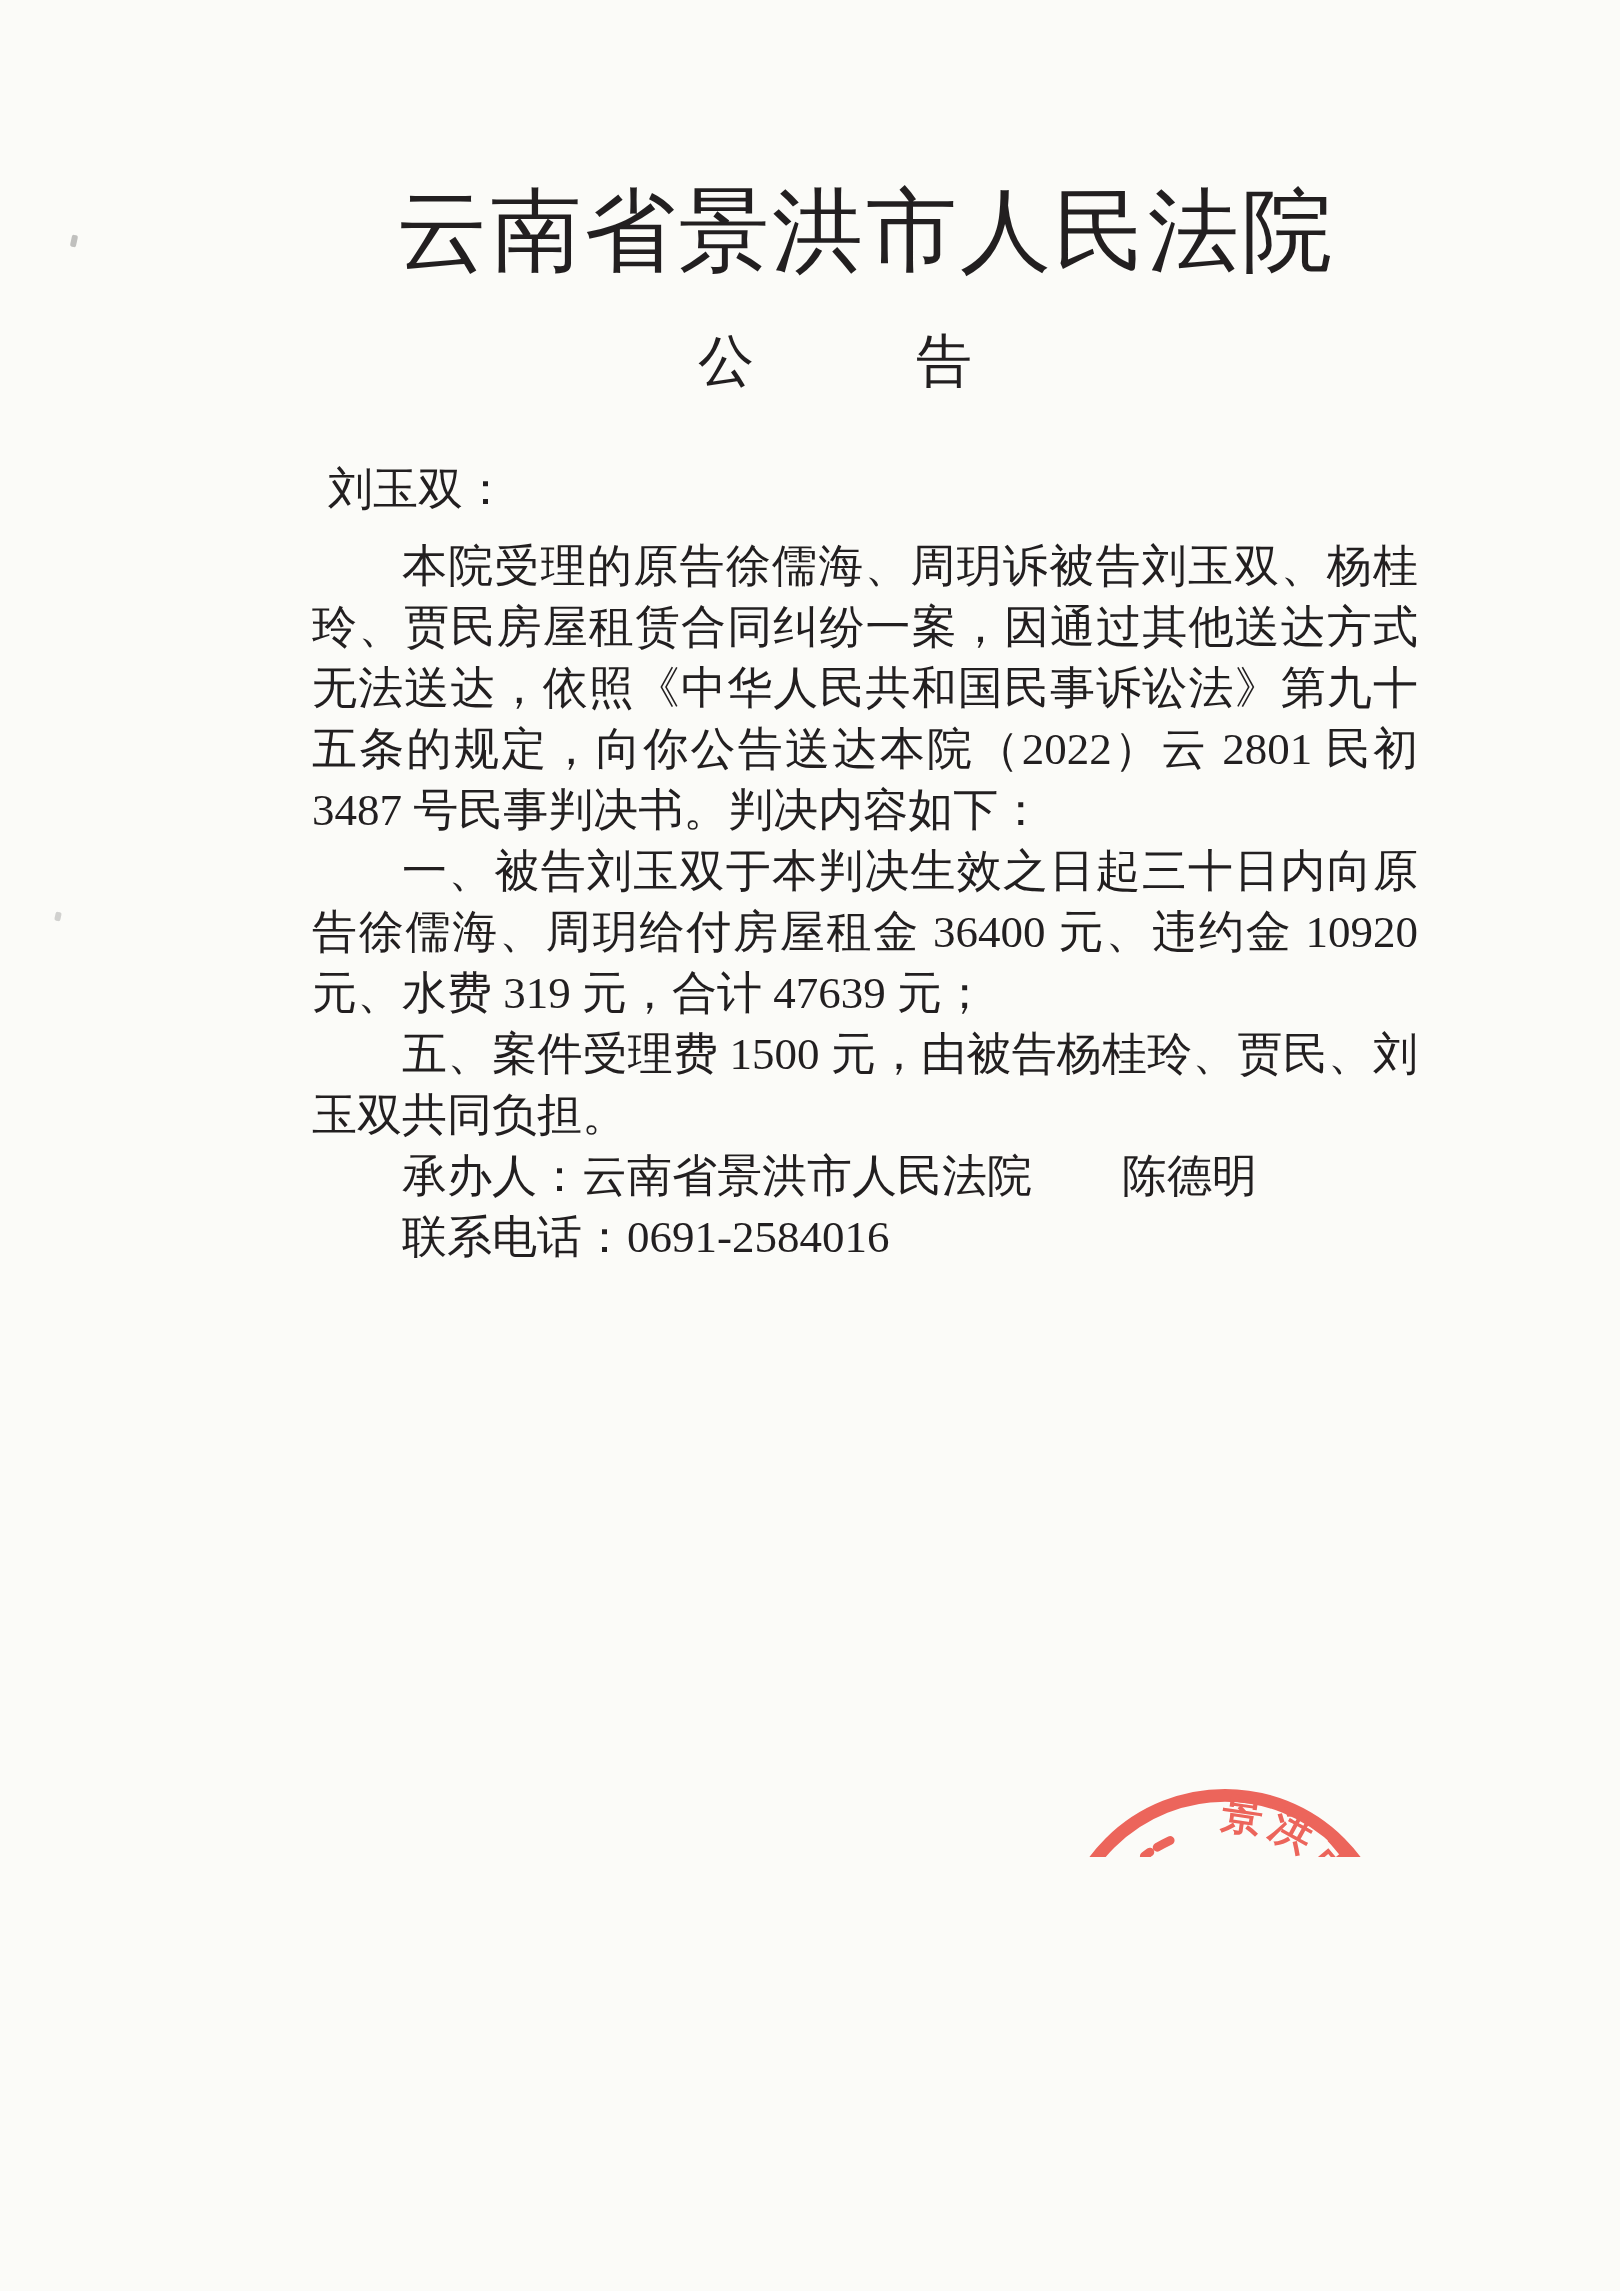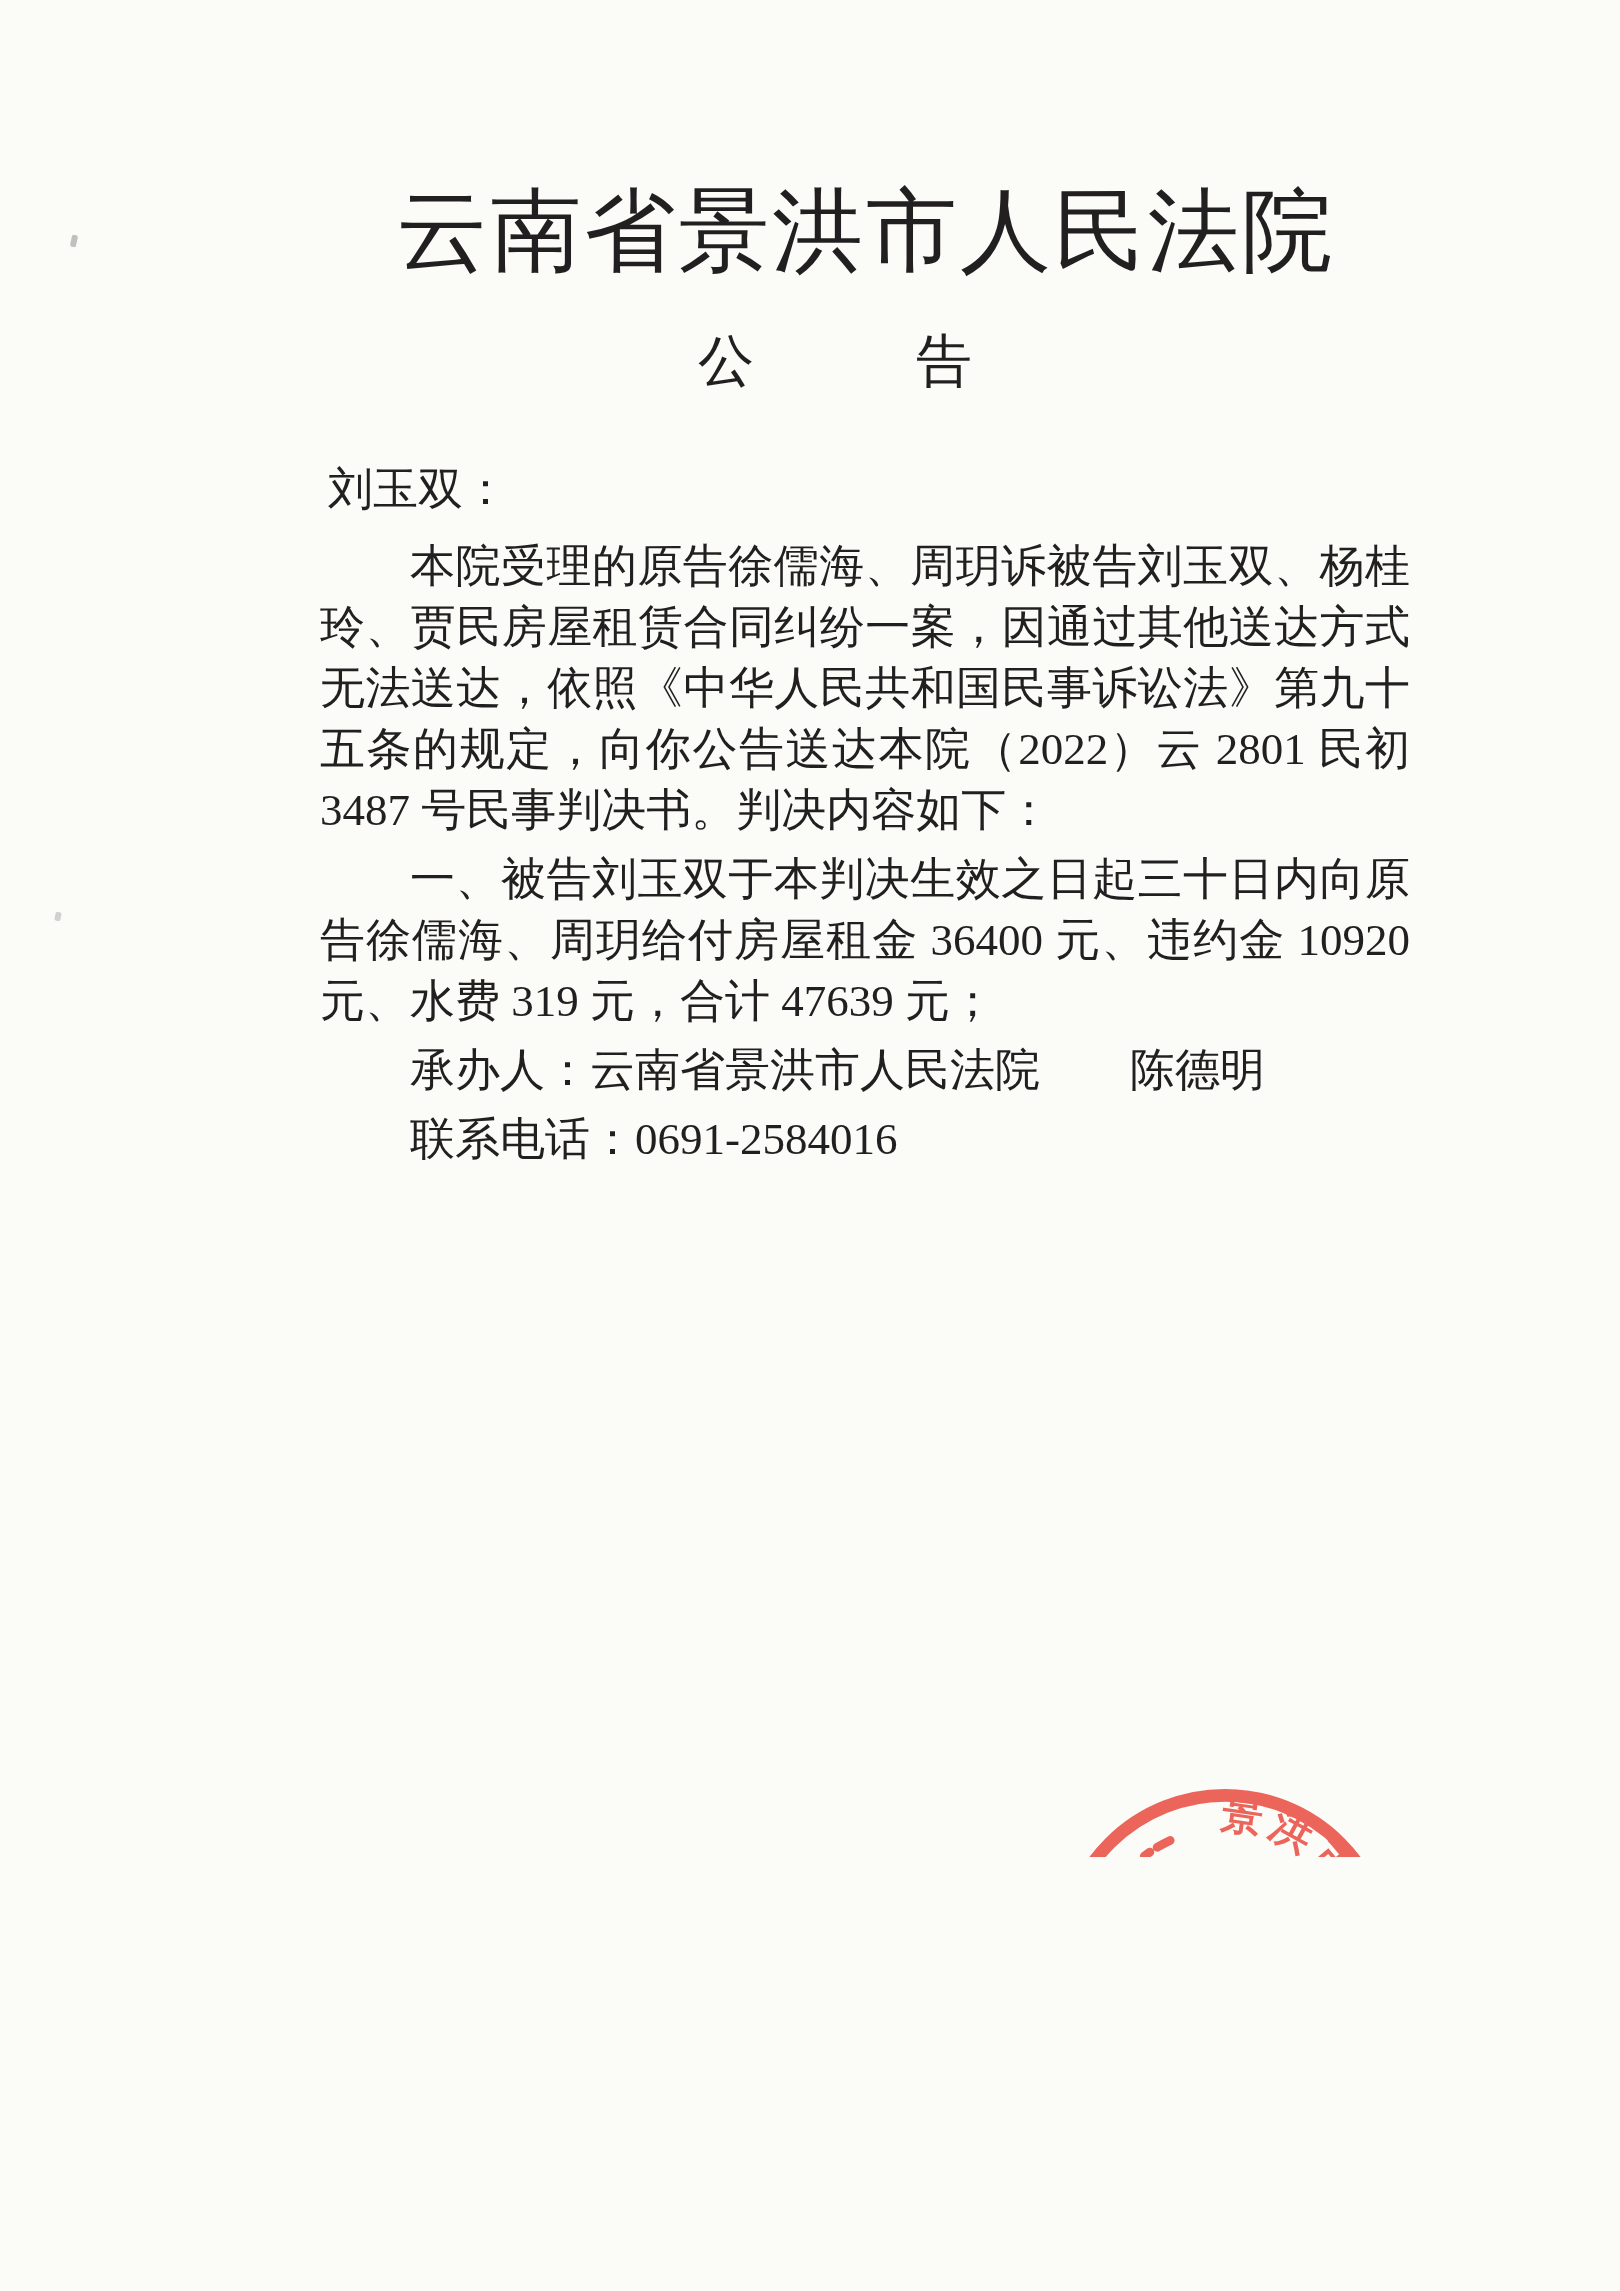--- a/index.html
+++ b/index.html
@@ -44,21 +44,21 @@
   
   .body-block{
     position:absolute;
     top:443px;left:312px;
     width:1106px;
     font-size:45px;
     line-height:61px;
     text-align:justify;
   }
   .salutation{margin:16px;text-indent:0;}
-  .para{margin:8px;text-indent:2em;text-align:justify;}
+  .para{margin:0;text-indent:2em;text-align:justify;}
   
   .sign-court{
     position:absolute;
     top:1855px;left:1112px;
     font-size:43px;
     letter-spacing:1px;
     white-space:nowrap;
     z-index:2;
   }
   .sign-date{
@@ -106,20 +106,21 @@
     <p class="salutation">刘玉双：</p>
     <div>
 
         <p class="para">本院受理的原告徐儒海、周玥诉被告刘玉双、杨桂玲、贾民房屋租赁合同纠纷一案，因通过其他送达方式无法送达，依照《中华人民共和国民事诉讼法》第九十五条的规定，向你公告送达本院（2022）云 2801 民初 3487 号民事判决书。判决内容如下：</p>
 
         <p class="para">一、被告刘玉双于本判决生效之日起三十日内向原告徐儒海、周玥给付房屋租金 36400 元、违约金 10920 元、水费 319 元，合计 47639 元；</p>
 
 
 
 
+        <p class="para">五、案件受理费 1500 元，由被告杨桂玲、贾民、刘玉双共同负担。</p>
 
 
         <p class="para">承办人：云南省景洪市人民法院　　陈德明</p>
 
         <p class="para">联系电话：0691-2584016</p>
       </div>
   </div>
 
   <div class="sign-court">景洪市人民法院</div>
   <div class="sign-date">二0二二年十二月十五日</div>

